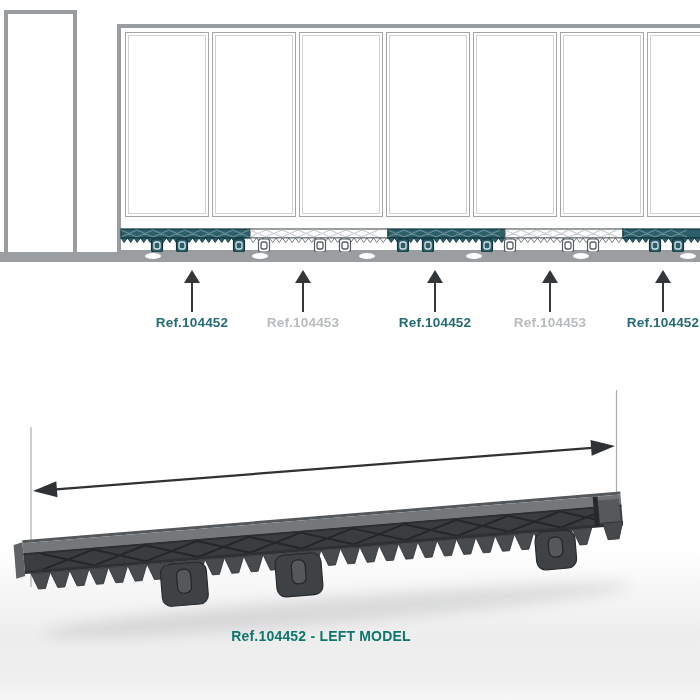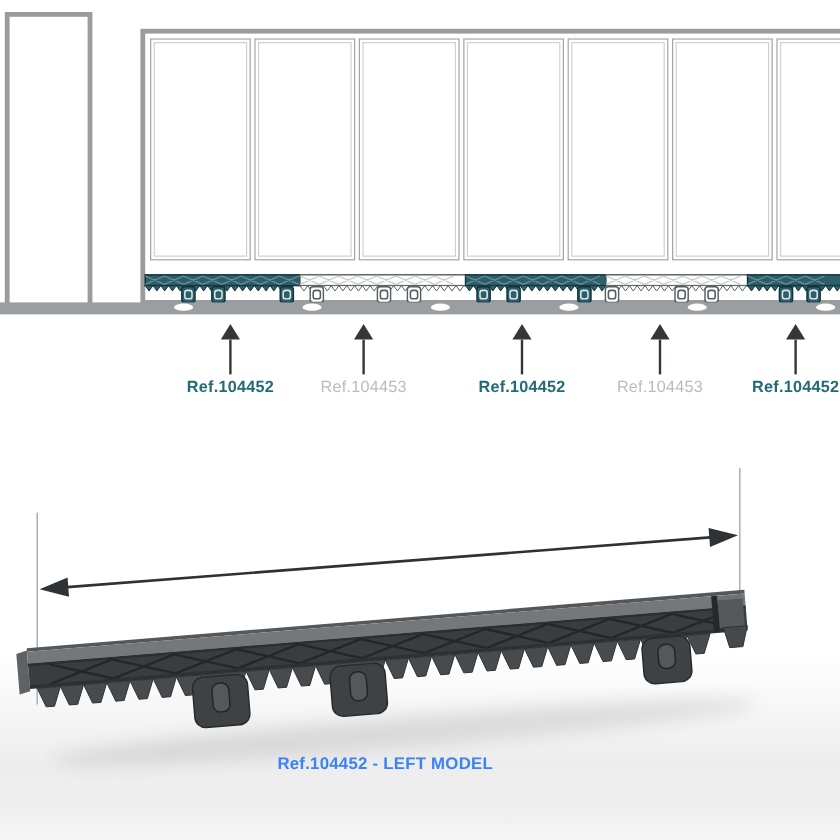--- a/index.html
+++ b/index.html
@@ -19,29 +19,29 @@
   .ground-bar{position:absolute;left:0;top:252px;width:700px;height:10px;background:#9b9ea1;}
   .wheel{position:absolute;top:1px;width:16px;height:6px;border-radius:50%;background:#fdfdfd;}
 
   .callouts{position:absolute;left:0;top:0;width:700px;height:360px;}
   .callout{position:absolute;top:270px;width:110px;display:flex;flex-direction:column;align-items:center;}
   .arrow-head{width:0;height:0;border-left:8px solid transparent;border-right:8px solid transparent;
               border-bottom:13px solid #34373a;}
   .arrow-stem{width:2.5px;height:29px;background:#34373a;}
   .callout-label{margin-top:3px;font-size:13.5px;white-space:nowrap;letter-spacing:.2px;}
   .callout-label.hl{color:#256b75;font-weight:bold;}
-  .callout-label.muted{color:#b9bcbe;font-weight:normal;}
+  .callout-label.muted{color:#b9bcbe;font-weight:bold;}
 
   
   .product-view{position:absolute;left:0;top:380px;width:700px;height:320px;}
   .product-svg{position:absolute;left:0;top:0;}
   .dim-label{position:absolute;left:255px;top:46px;width:145px;text-align:center;
              font-size:31px;color:#3e4246;letter-spacing:-.3px;}
   .caption{position:absolute;left:146px;top:248px;width:350px;text-align:center;
-           font-size:14px;font-weight:bold;color:#3b82f6;letter-spacing:.2px;}
+           font-size:14px;font-weight:bold;color:#0f766e;letter-spacing:.2px;}
 </style>
 </head>
 <body>
 
 <div class="scene">
 
   <section class="gate-diagram">
     <div class="post"></div>
     <div class="gate-frame">
       <div class="panels" id="panels">

